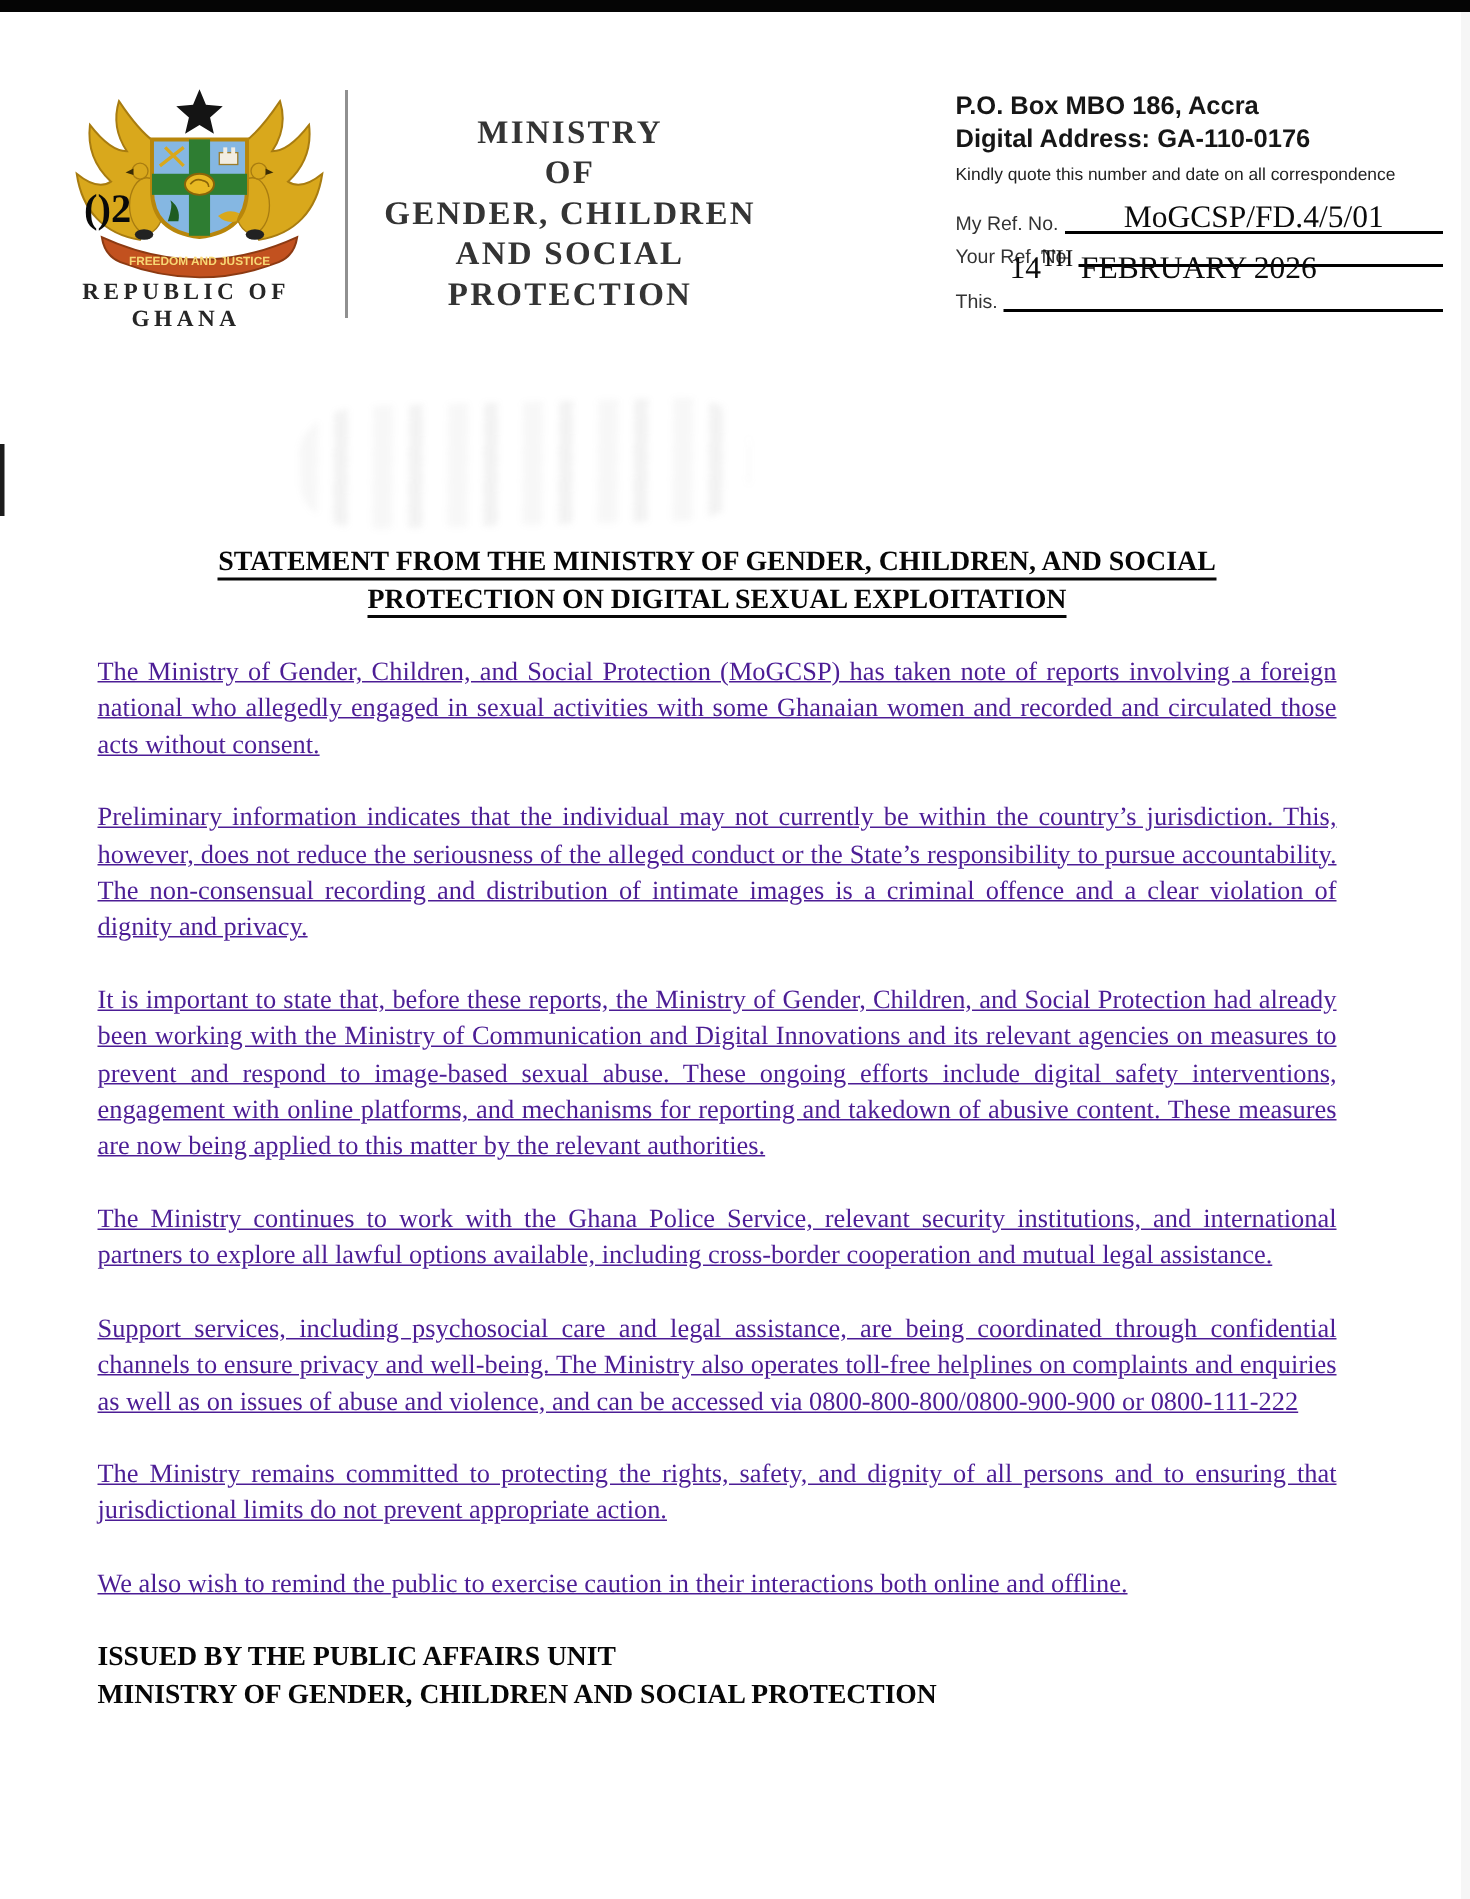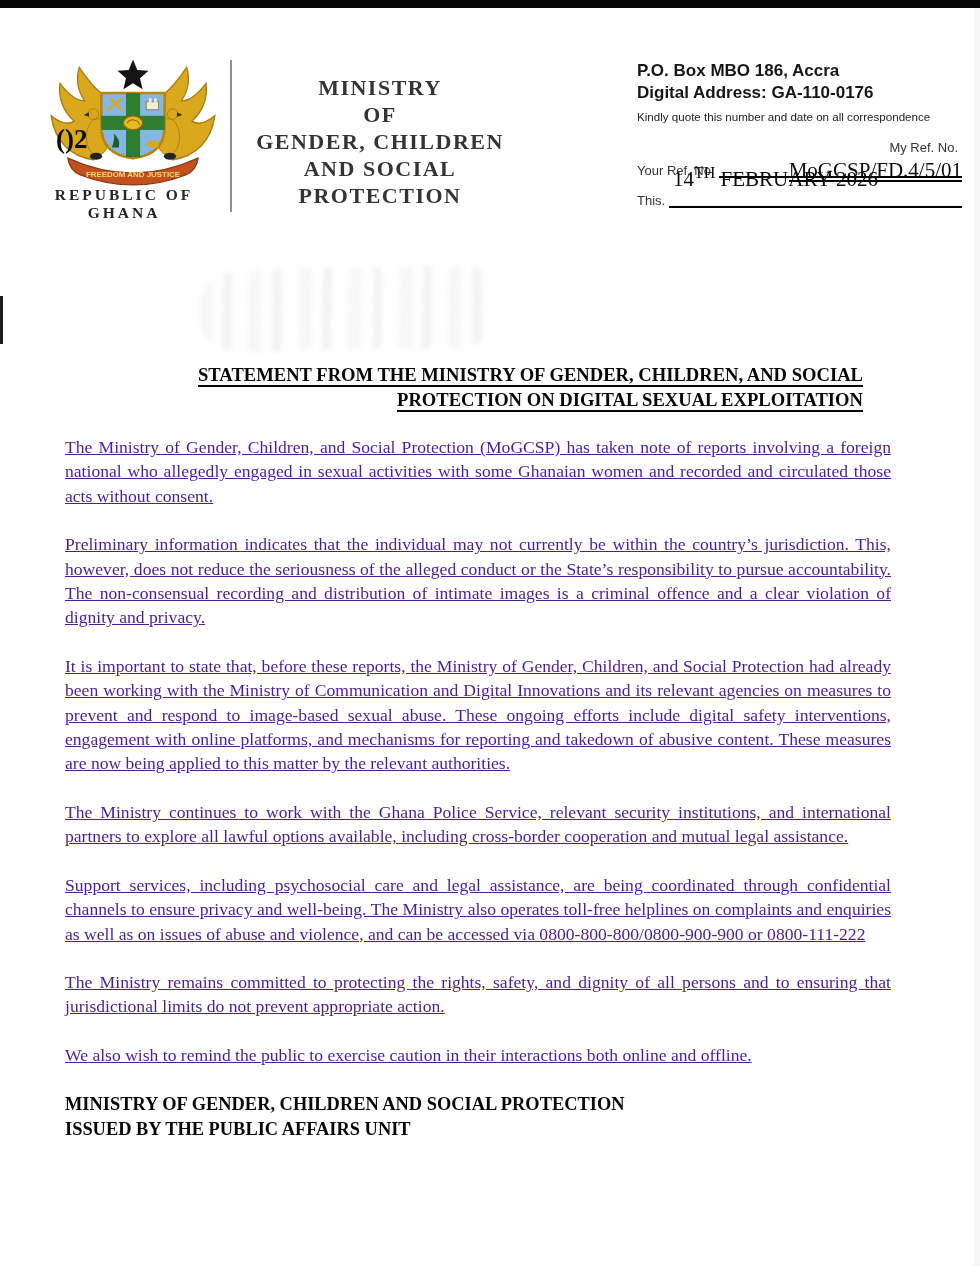--- a/index.html
+++ b/index.html
@@ -39,21 +39,21 @@
     text-align:center; font-family:"Liberation Serif", serif;
     font-weight:600; color:#343434;
     font-size:22px; line-height:27px; letter-spacing:1.5px;
   }
   .contact { position:absolute; left:637px; top:60px; width:325px; font-family:"Liberation Sans", sans-serif; }
   .contact-bold { font-size:17px; font-weight:700; color:#161616; line-height:22px; }
   .contact-note { font-size:11.6px; color:#222; margin-top:6px; }
   .ref-row { position:absolute; left:0; right:0; display:flex; align-items:flex-end; }
   .ref-row .ref-label { font-size:13px; color:#333; white-space:nowrap; padding-right:4px; }
   .ref-row .ref-fill { flex:1; border-bottom:2px solid #000000; text-align:center; }
-  .row-myref  { top:80px;flex-direction:column; }
+  .row-myref  { top:69px; }
   .row-yourref{ top:103px; }
   .row-date   { top:133px; }
   .ref-value {
     font-family:"Liberation Serif", serif; font-size:21px; color:#0b0b0b;
     position:relative; top:3px; white-space:nowrap;
   }
   .date-value {
     position:absolute; left:36px; top:104px; width:289px;
     font-family:"Liberation Serif", serif; font-size:21px; color:#0b0b0b;
     white-space:nowrap;
@@ -67,21 +67,21 @@
       rgba(110,110,110,0.055) 0 13px, rgba(255,255,255,0) 13px 24px,
       rgba(110,110,110,0.085) 24px 33px, rgba(255,255,255,0) 33px 50px);
     border-radius: 46px / 30px;
     filter: blur(2px);
     transform: rotate(-1.5deg);
   }
 
   
   .doc-body { position:absolute; left:65px; top:362px; width:826px; }
   .doc-title {
-    text-align:right; font-weight:700; font-size:18.6px; line-height:25px;
+    text-align:center; font-weight:700; font-size:18.6px; line-height:25px;
     margin:0 28px 23px; color:#070707;
   }
   .doc-title .u { border-bottom:2.5px solid #070707; padding-bottom:0px; }
   .para {
     font-size:17.6px; line-height:24.4px; text-align:justify;
     margin-bottom:24px; color:#4c1d95;text-decoration:underline;
   }
   .para:last-of-type { margin-bottom:0; }
   .signoff { margin-top:25px; font-weight:700; font-size:18.4px; line-height:25px; color:#070707; }
 </style>
@@ -191,18 +191,18 @@
 
     <p class="para">The Ministry of Gender, Children, and Social Protection (MoGCSP) has taken note of reports involving a foreign national who allegedly engaged in sexual activities with some Ghanaian women and recorded and circulated those acts without consent.</p>
     <p class="para">Preliminary information indicates that the individual may not currently be within the country’s jurisdiction. This, however, does not reduce the seriousness of the alleged conduct or the State’s responsibility to pursue accountability. The non-consensual recording and distribution of intimate images is a criminal offence and a clear violation of dignity and privacy.</p>
     <p class="para">It is important to state that, before these reports, the Ministry of Gender, Children, and Social Protection had already been working with the Ministry of Communication and Digital Innovations and its relevant agencies on measures to prevent and respond to image-based sexual abuse. These ongoing efforts include digital safety interventions, engagement with online platforms, and mechanisms for reporting and takedown of abusive content. These measures are now being applied to this matter by the relevant authorities.</p>
     <p class="para">The Ministry continues to work with the Ghana Police Service, relevant security institutions, and international partners to explore all lawful options available, including cross-border cooperation and mutual legal assistance.</p>
     <p class="para">Support services, including psychosocial care and legal assistance, are being coordinated through confidential channels to ensure privacy and well-being. The Ministry also operates toll-free helplines on complaints and enquiries as well as on issues of abuse and violence, and can be accessed via 0800-800-800/0800-900-900 or 0800-111-222</p>
     <p class="para">The Ministry remains committed to protecting the rights, safety, and dignity of all persons and to ensuring that jurisdictional limits do not prevent appropriate action.</p>
     <p class="para">We also wish to remind the public to exercise caution in their interactions both online and offline.</p>
 
     <div class="signoff">
+      <div>ISSUED BY THE PUBLIC AFFAIRS UNIT</div>
       <div>MINISTRY OF GENDER, CHILDREN AND SOCIAL PROTECTION</div>
-      <div>ISSUED BY THE PUBLIC AFFAIRS UNIT</div>
     </div>
   </div>
 
 </div>
 
 </body></html>

